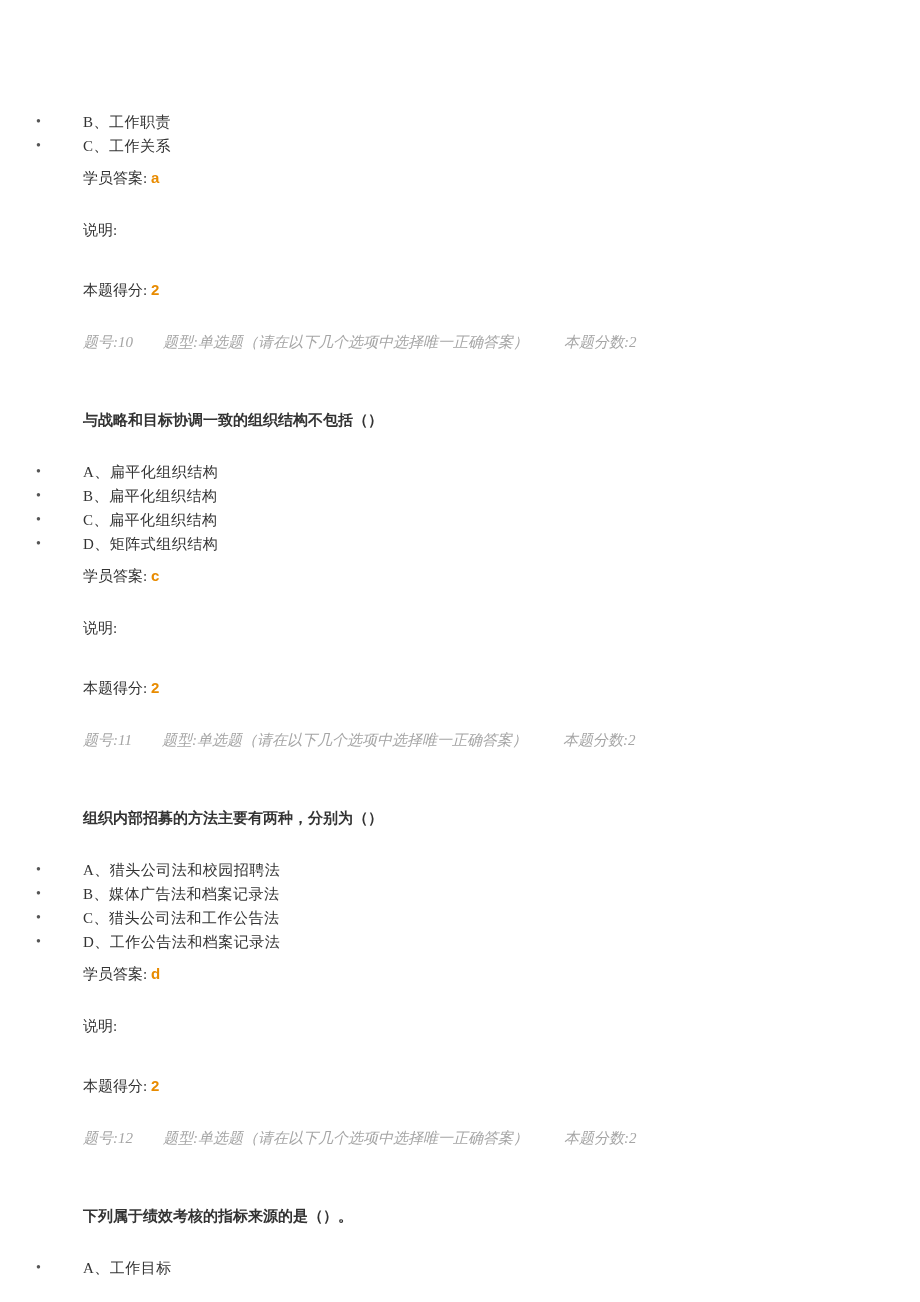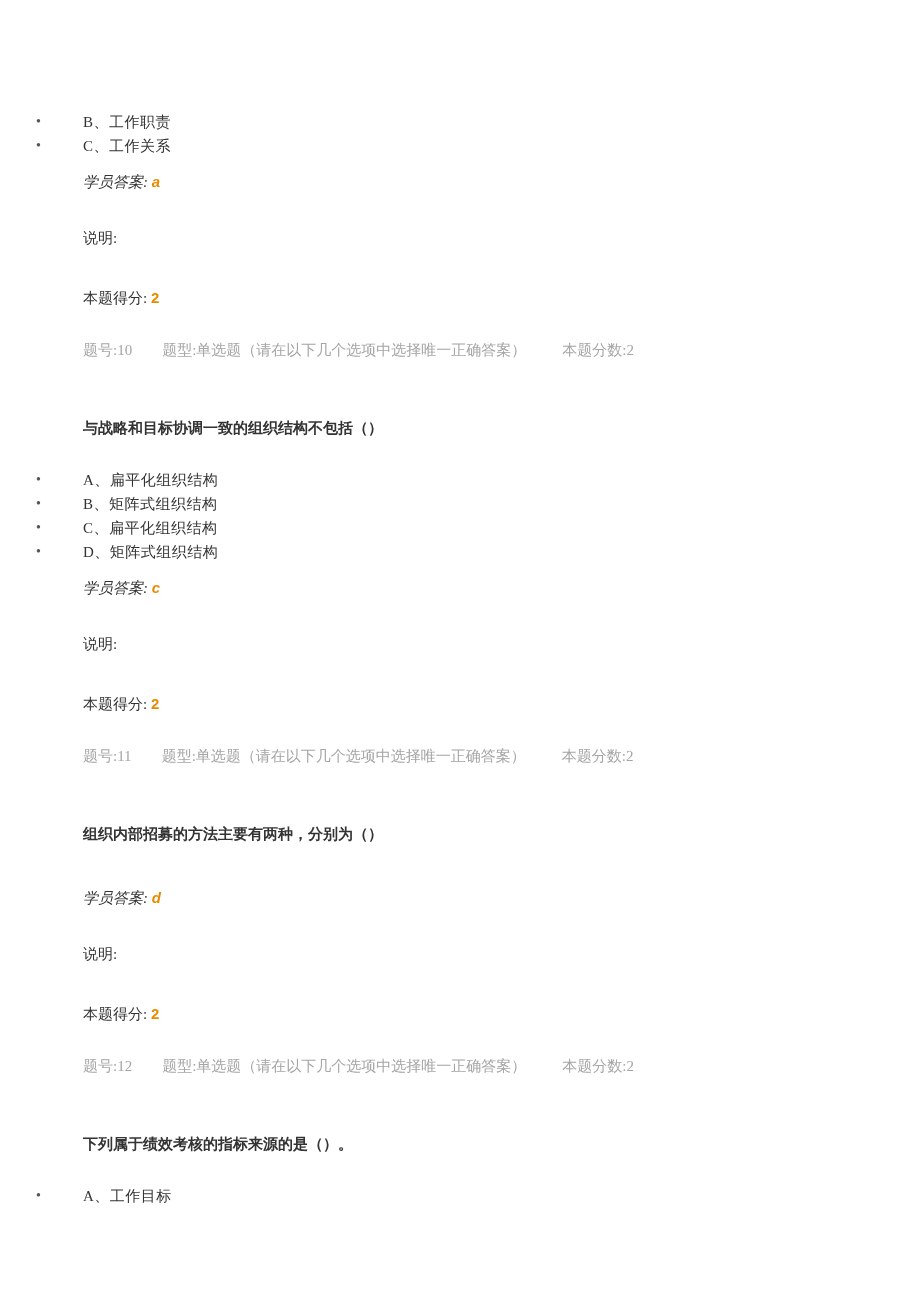--- a/index.html
+++ b/index.html
@@ -36,42 +36,42 @@
     color: #555;
   }
   .option-text {
     font-family: "FangSong", "仿宋", "SimSun", serif;
     letter-spacing: 0.5px;
   }
   .block {
     padding-left: 47px;
   }
   .ans-line {
-    line-height: 31px;
-    font-style: italic;
+    line-height: 24px;
   }
   .orange {
     color: #e88b00;
     font-weight: bold;
     font-family: Arial, sans-serif;
   }
   .spacer-sm { height: 8px; }
   .spacer-md { height: 28px; }
   .spacer-lg { height: 38px; }
   .desc {
     line-height: 24px;
   }
   .score-line {
     line-height: 24px;
     margin-top: 8px;
   }
   .meta-line {
     color: #a5a5a5;
     font-family: "SimSun", "宋体", serif;
     line-height: 24px;
+    font-style: italic;
   }
   .meta-gap1 { display: inline-block; width: 30px; }
   .meta-gap2 { display: inline-block; width: 36px; }
   .stem {
     font-weight: bold;
     color: #333;
     line-height: 24px;
     margin-top: 16px;
   }
 </style>
@@ -119,21 +119,21 @@
     <div class="stem">与战略和目标协调一致的组织结构不包括（）</div>
   </div>
 
   <div class="spacer-md"></div>
 
   <ul>
     <li>
       <span class="option-text">A、扁平化组织结构</span>
     </li>
     <li>
-      <span class="option-text">B、矩阵式组织结构</span>
+      <span class="option-text">B、扁平化组织结构</span>
     </li>
     <li>
       <span class="option-text">C、扁平化组织结构</span>
     </li>
     <li>
       <span class="option-text">D、矩阵式组织结构</span>
     </li>
   </ul>
 
   <div class="spacer-sm"></div>
@@ -161,20 +161,34 @@
       <span>题号:</span><span>11</span><span class="meta-gap1"></span><span>题型:</span><span>单选题（请在以下几个选项中选择唯一正确答案）</span><span class="meta-gap2"></span><span>本题分数:</span><span>2</span>
     </div>
 
     <div class="spacer-lg"></div>
 
     <div class="stem">组织内部招募的方法主要有两种，分别为（）</div>
   </div>
 
   <div class="spacer-md"></div>
 
+  <ul>
+    <li>
+      <span class="option-text">A、猎头公司法和校园招聘法</span>
+    </li>
+    <li>
+      <span class="option-text">B、媒体广告法和档案记录法</span>
+    </li>
+    <li>
+      <span class="option-text">C、猎头公司法和工作公告法</span>
+    </li>
+    <li>
+      <span class="option-text">D、工作公告法和档案记录法</span>
+    </li>
+  </ul>
 
   <div class="spacer-sm"></div>
 
   <div class="block">
     <div class="ans-line">
       <span>学员答案:</span>
       <span class="orange">d</span>
     </div>
 
     <div class="spacer-md"></div>

